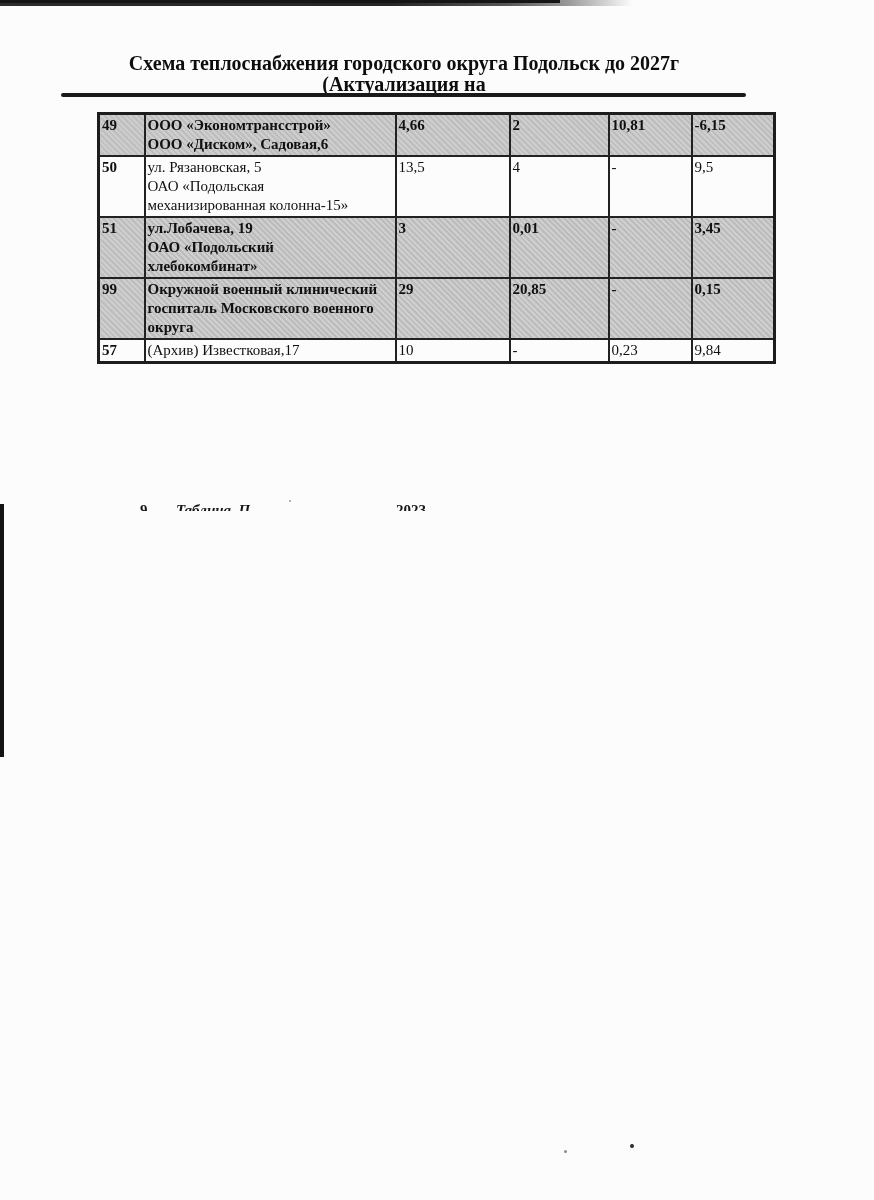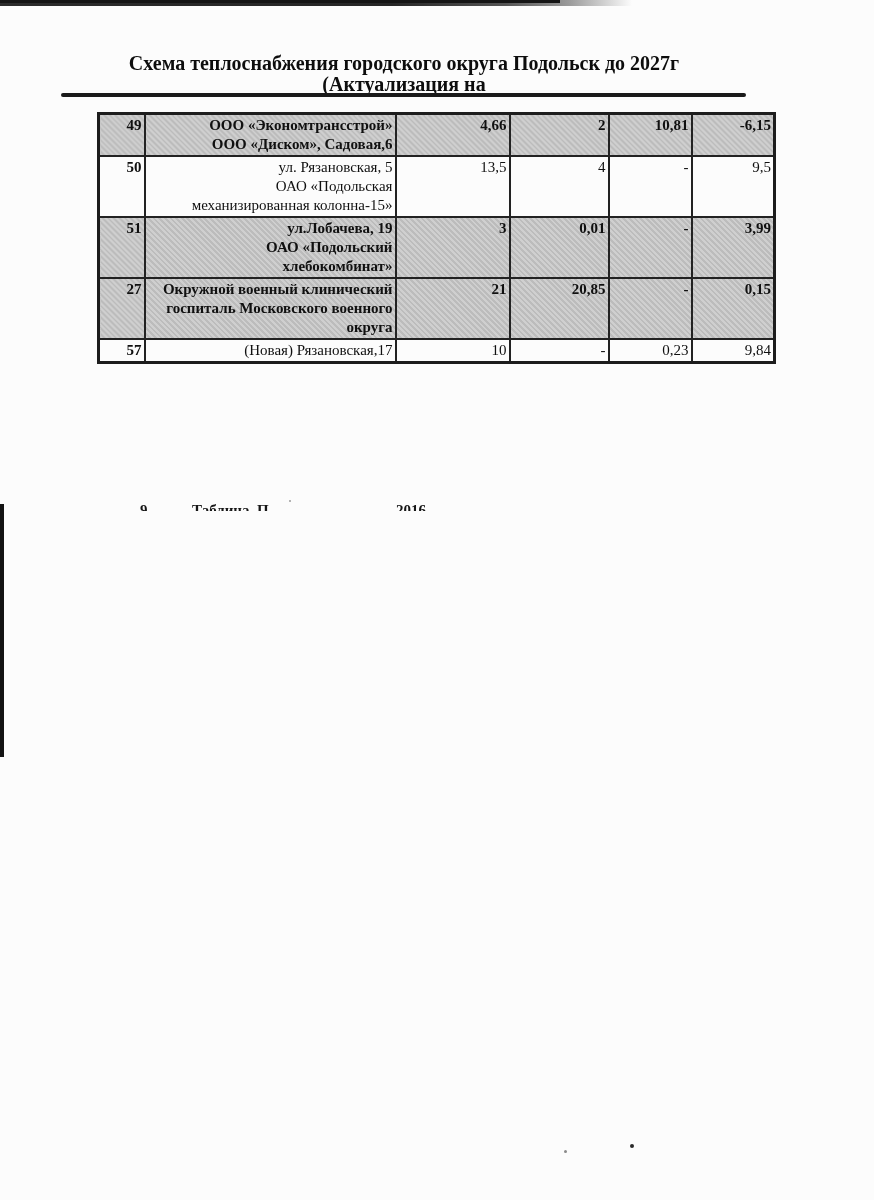--- a/index.html
+++ b/index.html
@@ -51,41 +51,41 @@
     width: 676px;
     border-collapse: collapse;
     table-layout: fixed;
     border: 3px solid #1d1d1d;
   }
   table.heat-table td {
     border: 2px solid #222;
     font-size: 15px; line-height: 19px;
     padding: 1px 2px;
     vertical-align: top;
-    text-align: right;
+    text-align: left;
     color: #101010;
   }
   td.name { white-space: pre-line; }
   td.num  { font-weight: bold; }
   tr.shaded td {
     background-color: #c6c6c6;
     background-image: repeating-linear-gradient(45deg,
       rgba(255,255,255,0.16) 0 2px, rgba(0,0,0,0.05) 2px 4px);
     font-weight: bold;
   }
 
   
   .clip-frag {
     position: absolute; top: 501px; height: 10px;
     overflow: hidden;
     font-size: 15px; line-height: 18px; font-weight: bold;
     color: #161616; white-space: nowrap;
   }
   .clip-frag.f1 { left: 140px; }
-  .clip-frag.f2 { left: 192px; }
+  .clip-frag.f2 { left: 176px; font-style: italic; }
   .clip-frag.f3 { left: 396px; }
 </style>
 </head>
 <body>
 
 <div class="scan-top-edge"></div>
 <div class="scan-top-edge2"></div>
 <div class="scan-left-edge"></div>
 <div class="speck speck-a"></div>
 <div class="speck speck-b"></div>
@@ -126,38 +126,38 @@
       <td>9,5</td>
     </tr>
     <tr class="shaded">
       <td class="num">51</td>
       <td class="name">ул.Лобачева, 19
 ОАО «Подольский
 хлебокомбинат»</td>
       <td>3</td>
       <td>0,01</td>
       <td>-</td>
-      <td>3,99</td>
+      <td>3,45</td>
     </tr>
     <tr class="shaded">
-      <td class="num">27</td>
+      <td class="num">99</td>
       <td class="name">Окружной военный клинический
 госпиталь Московского военного
 округа</td>
-      <td>21</td>
+      <td>29</td>
       <td>20,85</td>
       <td>-</td>
       <td>0,15</td>
     </tr>
     <tr>
       <td class="num">57</td>
-      <td class="name">(Новая) Рязановская,17</td>
+      <td class="name">(Архив) Известковая,17</td>
       <td>10</td>
       <td>-</td>
       <td>0,23</td>
       <td>9,84</td>
     </tr>
   </tbody>
 </table>
 
 <div class="clip-frag f1">9.</div>
 <div class="clip-frag f2">Таблица. П</div>
-<div class="clip-frag f3">2016</div>
+<div class="clip-frag f3">2023</div>
 
 </body></html>

